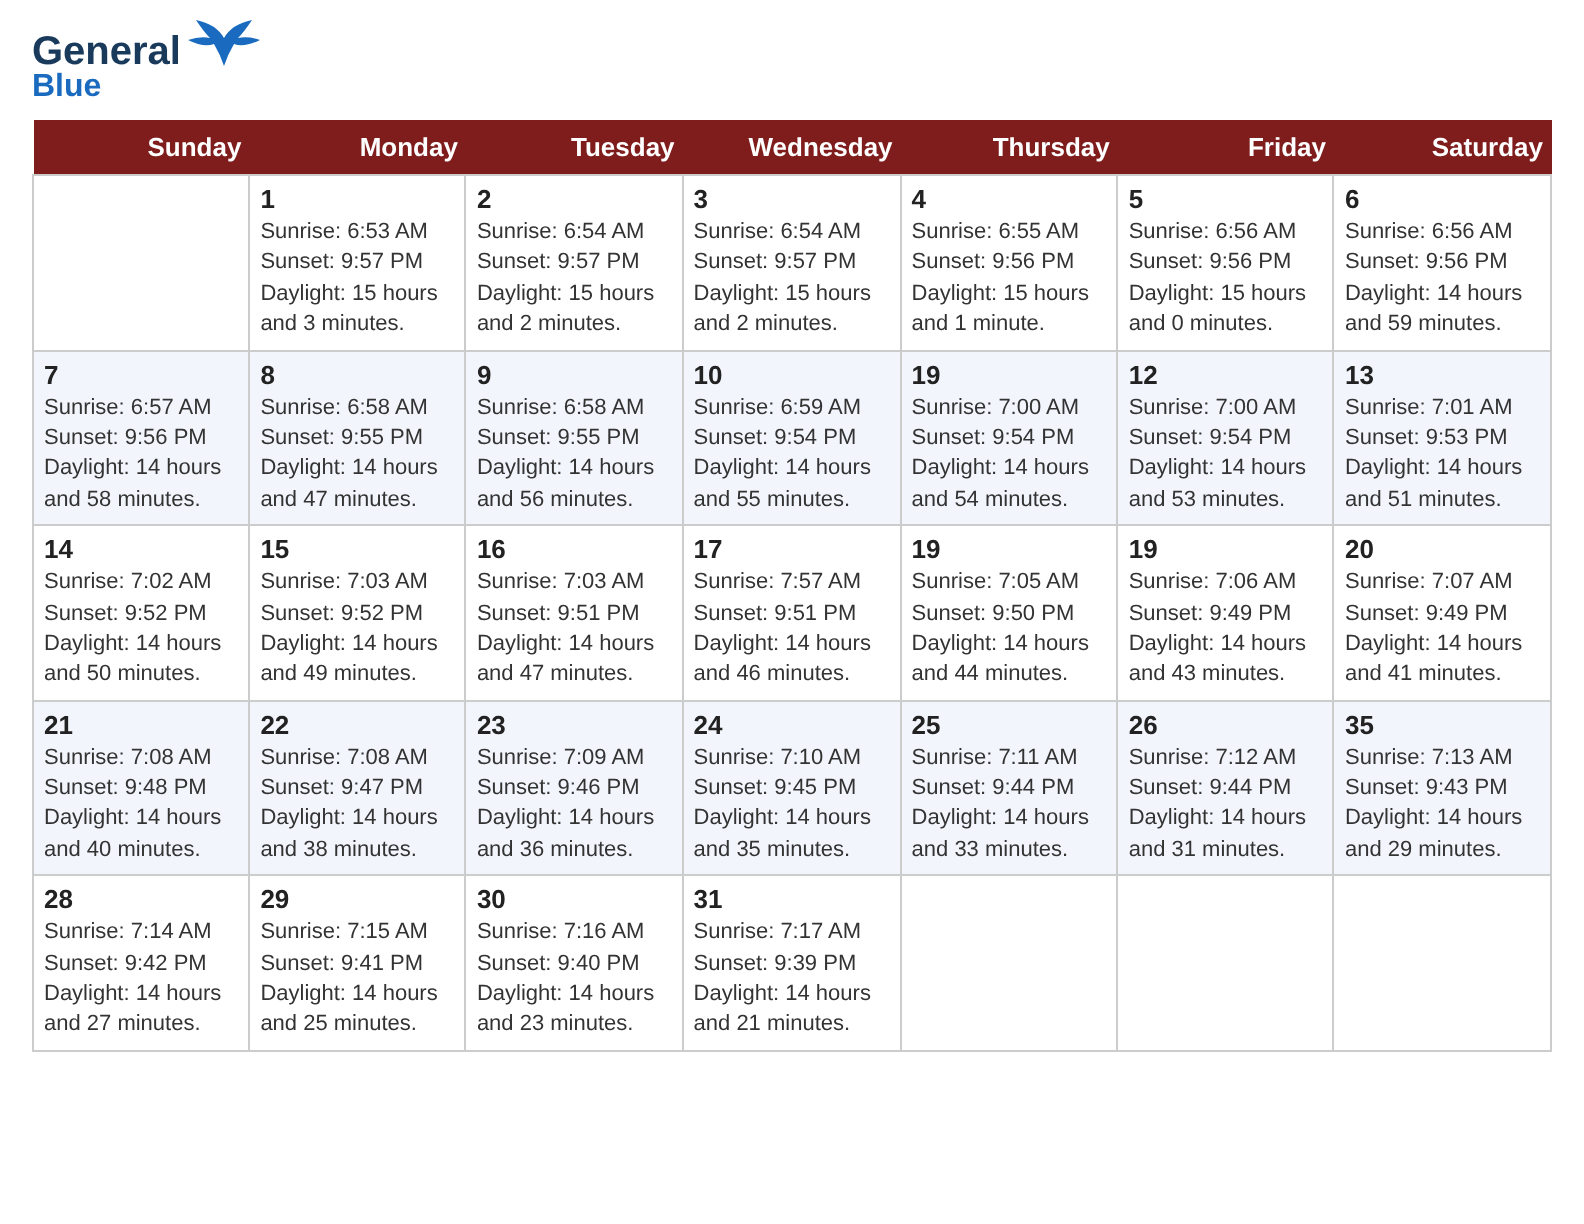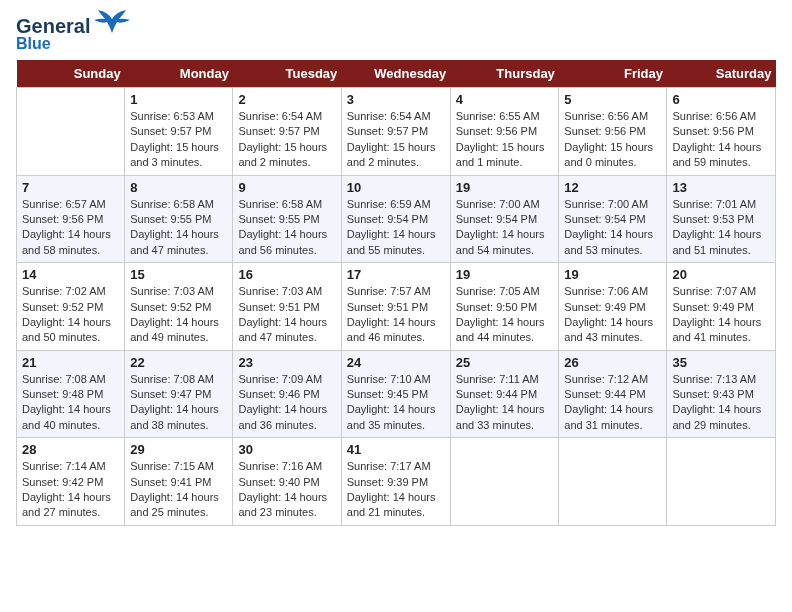--- a/index.html
+++ b/index.html
@@ -241,21 +241,21 @@
         </td>
         <td>
           <span class="day-number">29</span>
           <div class="cell-text"><span>Sunrise: 7:15 AM</span><br><span>Sunset: 9:41 PM</span><br><span>Daylight: 14 hours</span><br><span>and 25 minutes.</span></div>
         </td>
         <td>
           <span class="day-number">30</span>
           <div class="cell-text"><span>Sunrise: 7:16 AM</span><br><span>Sunset: 9:40 PM</span><br><span>Daylight: 14 hours</span><br><span>and 23 minutes.</span></div>
         </td>
         <td>
-          <span class="day-number">41</span>
+          <span class="day-number">31</span>
           <div class="cell-text"><span>Sunrise: 7:17 AM</span><br><span>Sunset: 9:39 PM</span><br><span>Daylight: 14 hours</span><br><span>and 21 minutes.</span></div>
         </td>
         <td class="empty-cell"></td>
         <td class="empty-cell"></td>
         <td class="empty-cell"></td>
       </tr>
     </tbody>
 </table>
 
 </body></html>

